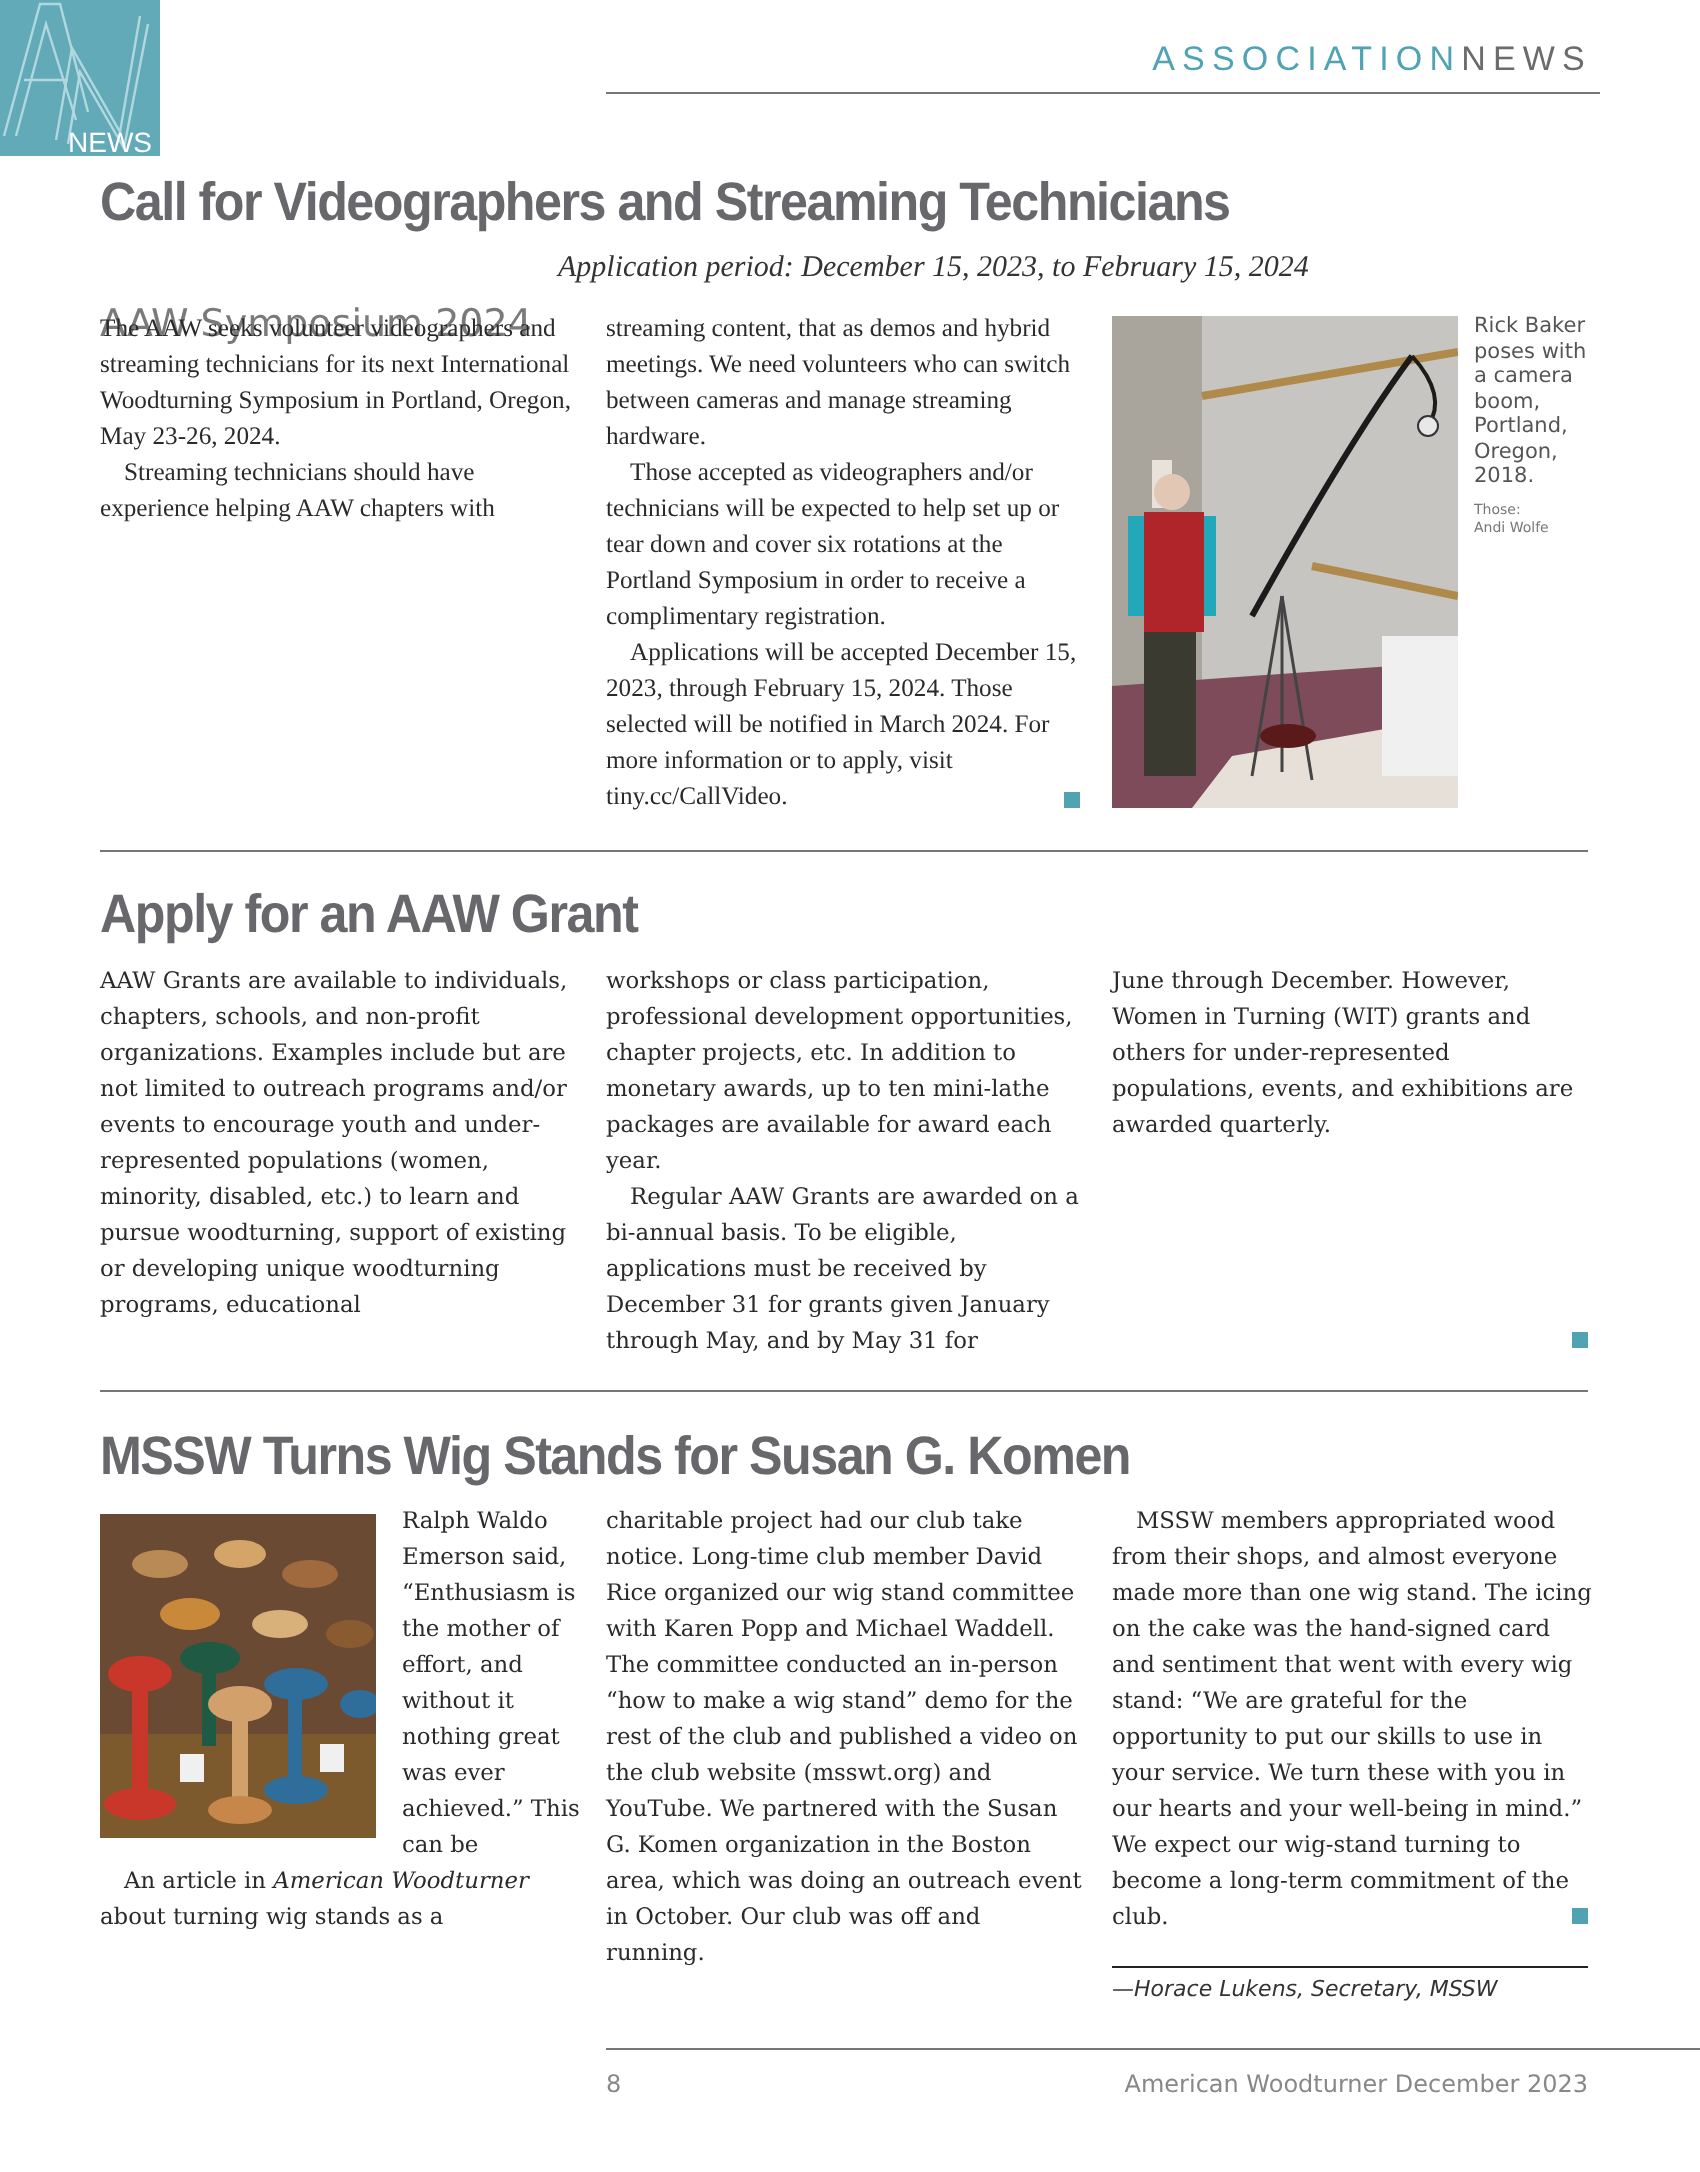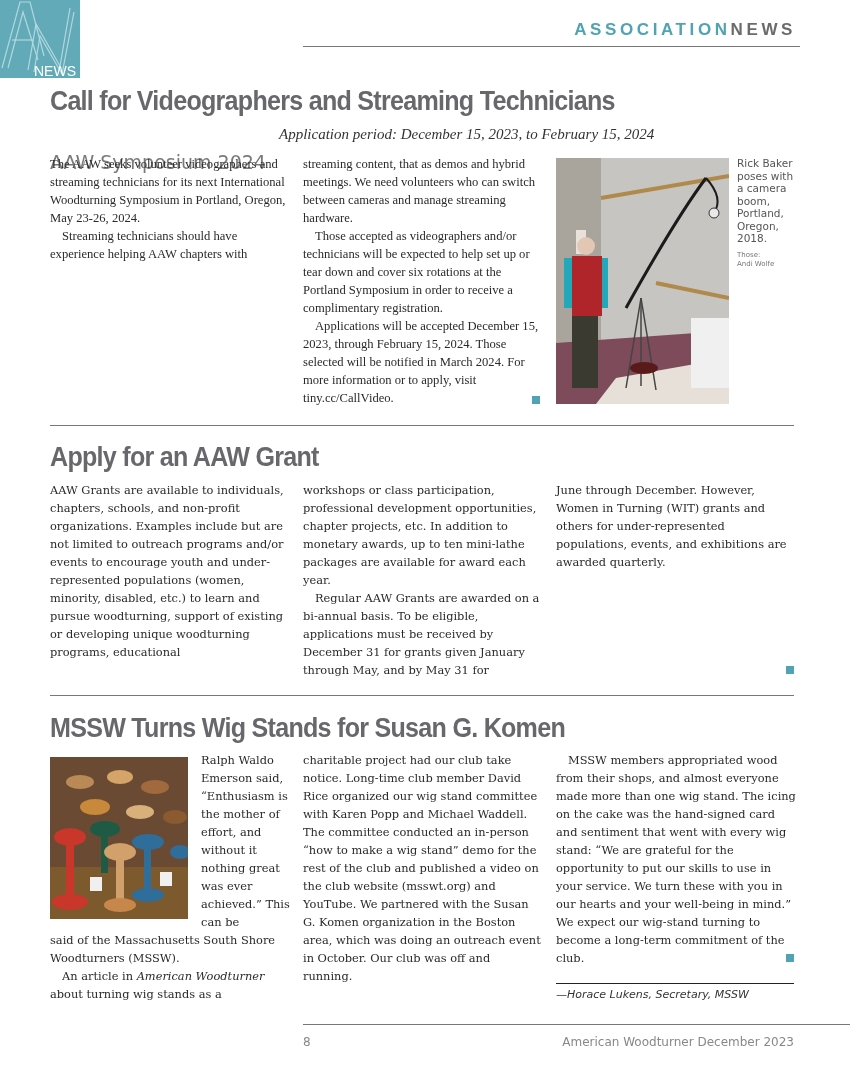--- a/index.html
+++ b/index.html
@@ -8,21 +8,21 @@
   .abs { position: absolute; }
 
   
   .logo { left: 0; top: 0; width: 80px; height: 78px; background: #62aab8; overflow: hidden; }
   .logo svg { position: absolute; left: 0; top: 0; }
   .logo-news { position: absolute; left: 34px; bottom: -1px; font-family: "Liberation Sans", sans-serif;
                font-size: 14px; color: #fff; letter-spacing: 0px; }
 
   
   .hdr { right: 54px; top: 20px; font-family: "Liberation Sans", sans-serif; font-size: 17px;
-         letter-spacing: 3.6px; font-weight: bold; }
+         letter-spacing: 3.6px; font-weight: normal; }
   .hdr .a { color: #4fa3b2; }
   .hdr .b { color: #6b6b6b; }
   .hdr-rule { left: 303px; top: 46px; width: 497px; height: 1px; background: #777; }
 
   .headline { font-family: "Liberation Sans", sans-serif; font-weight: bold; color: #68686c;
               font-size: 27px; letter-spacing: -0.8px; transform: scaleX(0.93); transform-origin: left top; white-space: nowrap; }
   .sub { font-family: "DejaVu Sans", sans-serif; color: #7a7a7a; font-size: 19px; }
   .period { font-family: "Liberation Serif", serif; font-style: italic; font-size: 15px; color: #333; }
 
   .col { font-size: 12.6px; line-height: 18px; font-family: "Liberation Serif", serif; color: #2a2a2a; }
@@ -156,21 +156,20 @@
       <rect x="40" y="120" width="12" height="14" fill="#f0f0f0"></rect>
       <rect x="110" y="115" width="12" height="14" fill="#f0f0f0"></rect>
     </g>
   </svg>
 </div>
 
 <div class="abs col" style="left:201px; top:751px; width:92px;">
   <p class="wide">Ralph Waldo Emerson said, “Enthusiasm is the mother of effort, and without it nothing great was ever achieved.” This can be</p>
 </div>
 <div class="abs col" style="left:50px; top:931px; width:240px;">
-  <p class="wide">said of the Massachusetts South Shore Woodturners (MSSW).</p>
   <p class="wide ind"><span>An article in </span><em>American Woodturner</em><span> about turning wig stands as a</span></p>
 </div>
 <div class="abs col" style="left:303px; top:751px; width:240px;">
   <p class="wide">charitable project had our club take notice. Long-time club member David Rice organized our wig stand committee with Karen Popp and Michael Waddell. The committee conducted an in-person “how to make a wig stand” demo for the rest of the club and published a video on the club website (msswt.org) and YouTube. We partnered with the Susan G. Komen organization in the Boston area, which was doing an outreach event in October. Our club was off and running.</p>
 </div>
 <div class="abs col" style="left:556px; top:751px; width:240px;">
   <p class="wide ind">MSSW members appropriated wood from their shops, and almost everyone made more than one wig stand. The icing on the cake was the hand-signed card and sentiment that went with every wig stand: “We are grateful for the opportunity to put our skills to use in your service. We turn these with you in our hearts and your well-being in mind.” We expect our wig-stand turning to become a long-term commitment of the club.</p>
 </div>
 <span class="abs endmark" style="left:786px; top:954px;"></span>
 

